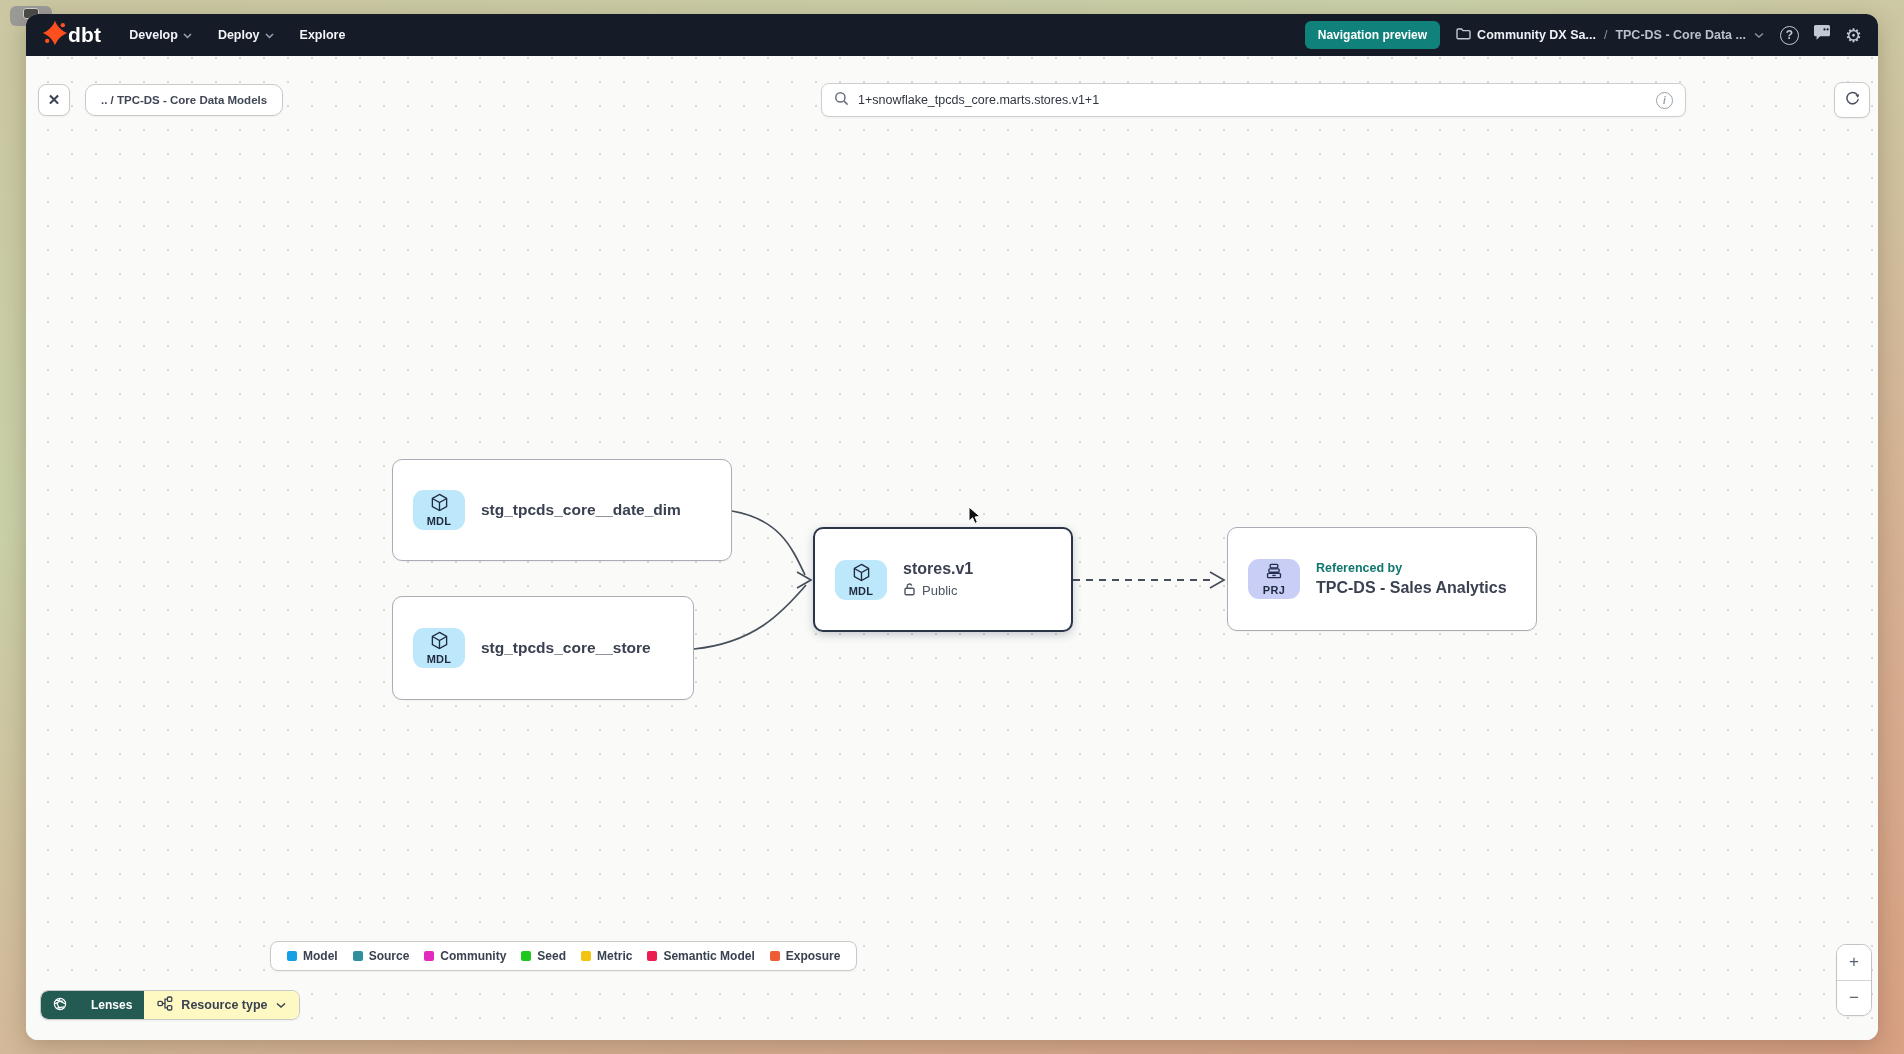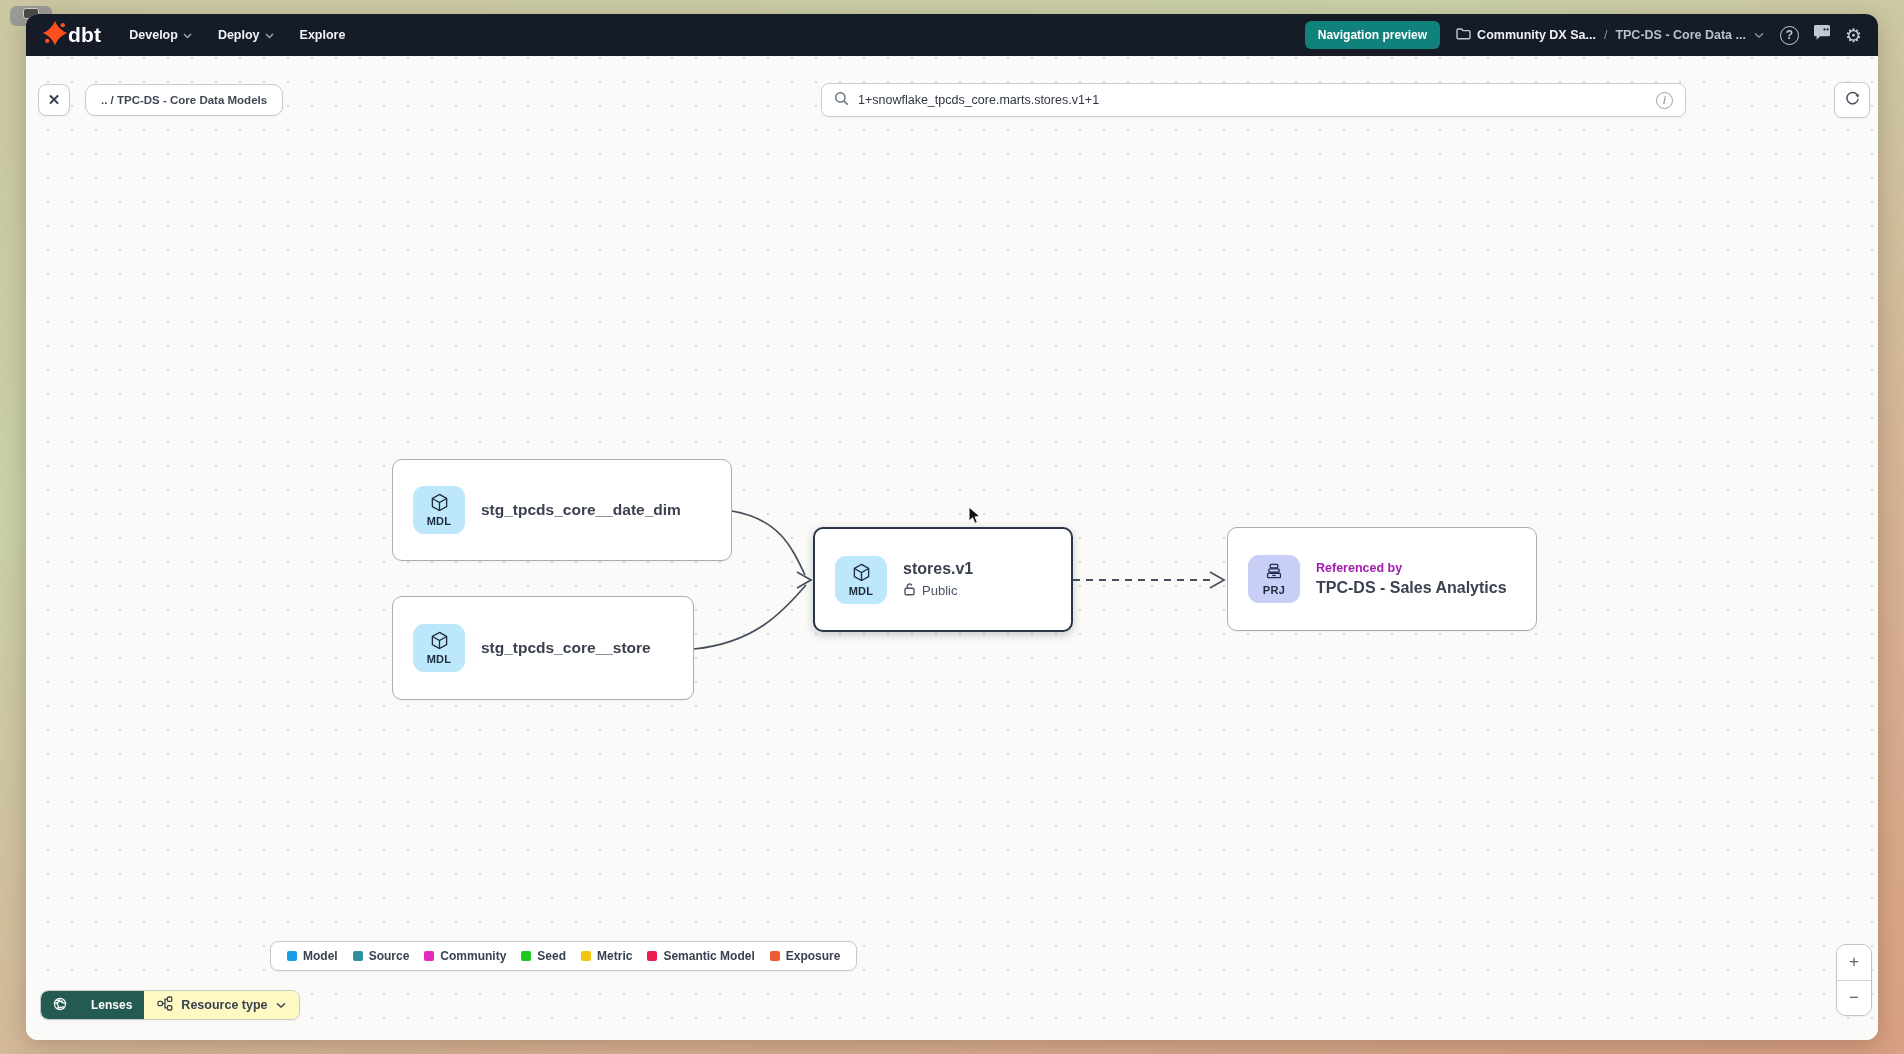--- a/index.html
+++ b/index.html
@@ -95,30 +95,30 @@
   }
   .refresh-btn{left:1808px;top:26px;width:36px;height:36px;}
   
   .node{
     position:absolute;background:#fff;border:1px solid var(--node-border);border-radius:10px;
     display:flex;align-items:center;gap:16px;padding:0 20px;cursor:pointer;
     box-shadow:0 1px 2px rgba(0,0,0,.04);
   }
   .node.selected{border:2px solid var(--selected-border);box-shadow:0 3px 10px rgba(20,30,55,.22);}
   .badge{
-    width:52px;height:48px;border-radius:11px;flex:0 0 auto;
+    width:52px;height:40px;border-radius:11px;flex:0 0 auto;
     display:flex;flex-direction:column;align-items:center;justify-content:center;gap:1px;
   }
   .badge-mdl{background:var(--mdl-bg);}
   .badge-prj{background:var(--prj-bg);}
   .badge span{font-size:11px;font-weight:bold;color:var(--badge-ink);letter-spacing:.3px;}
   .node-label{font-size:15.5px;font-weight:bold;color:var(--ink);white-space:nowrap;}
   .node-col{display:flex;flex-direction:column;gap:4px;}
   .node-access{display:flex;align-items:center;gap:6px;font-size:13px;color:#4b5563;}
-  .node-kicker{font-size:12.5px;font-weight:bold;color:#a21caf;}
+  .node-kicker{font-size:12.5px;font-weight:bold;color:#0f766e;}
   .node-title{font-size:16px;font-weight:bold;color:var(--ink);white-space:nowrap;}
   #node-date-dim{left:366px;top:403px;width:340px;height:102px;}
   #node-store{left:366px;top:540px;width:302px;height:104px;}
   #node-stores-v1{left:787px;top:471px;width:260px;height:105px;}
   #node-prj{left:1201px;top:471px;width:310px;height:104px;}
   .edges{position:absolute;left:0;top:0;pointer-events:none;}
   
   .lenses-group{
     position:absolute;left:14px;top:934px;height:30px;
     display:flex;align-items:stretch;background:#fff;

